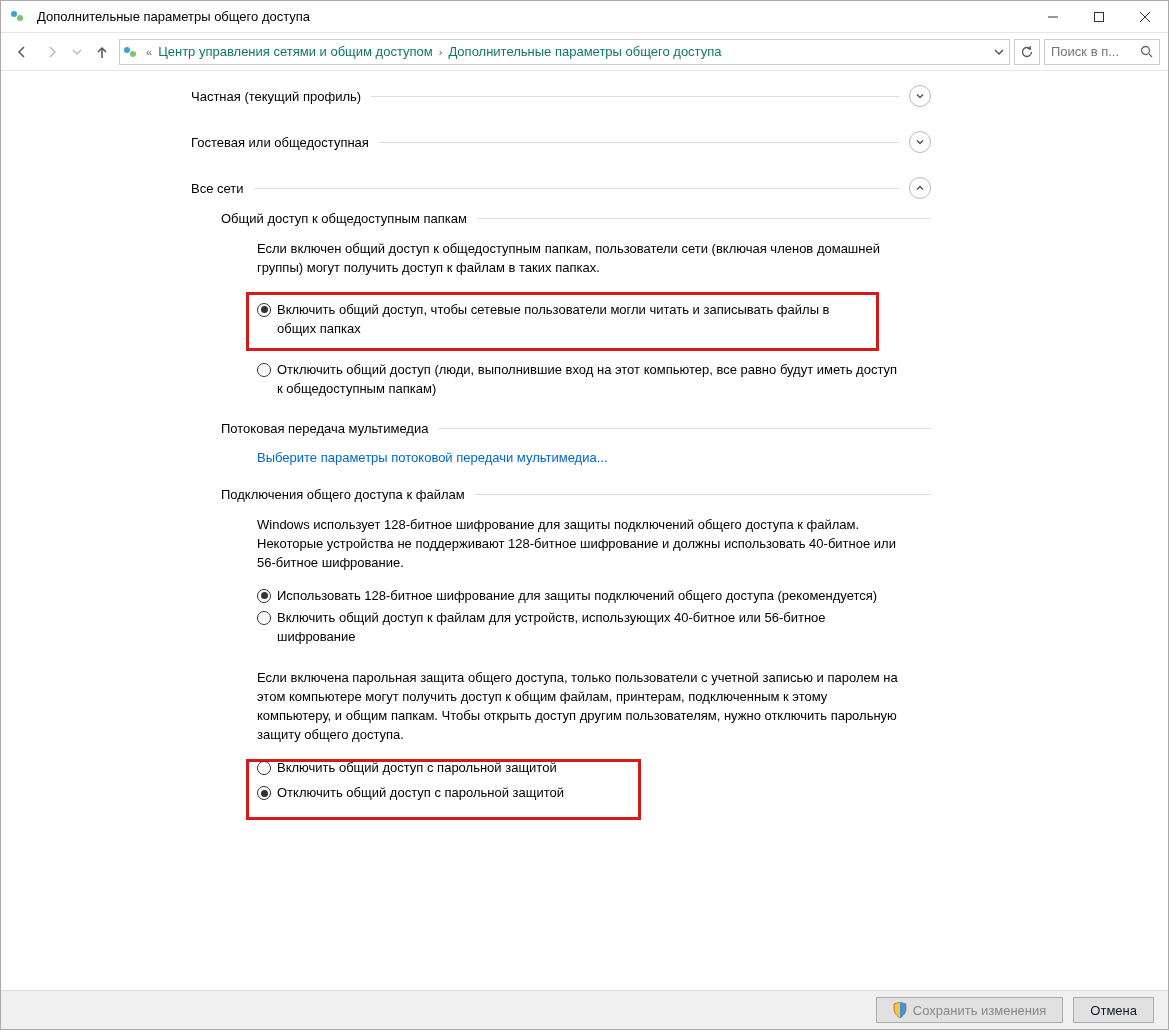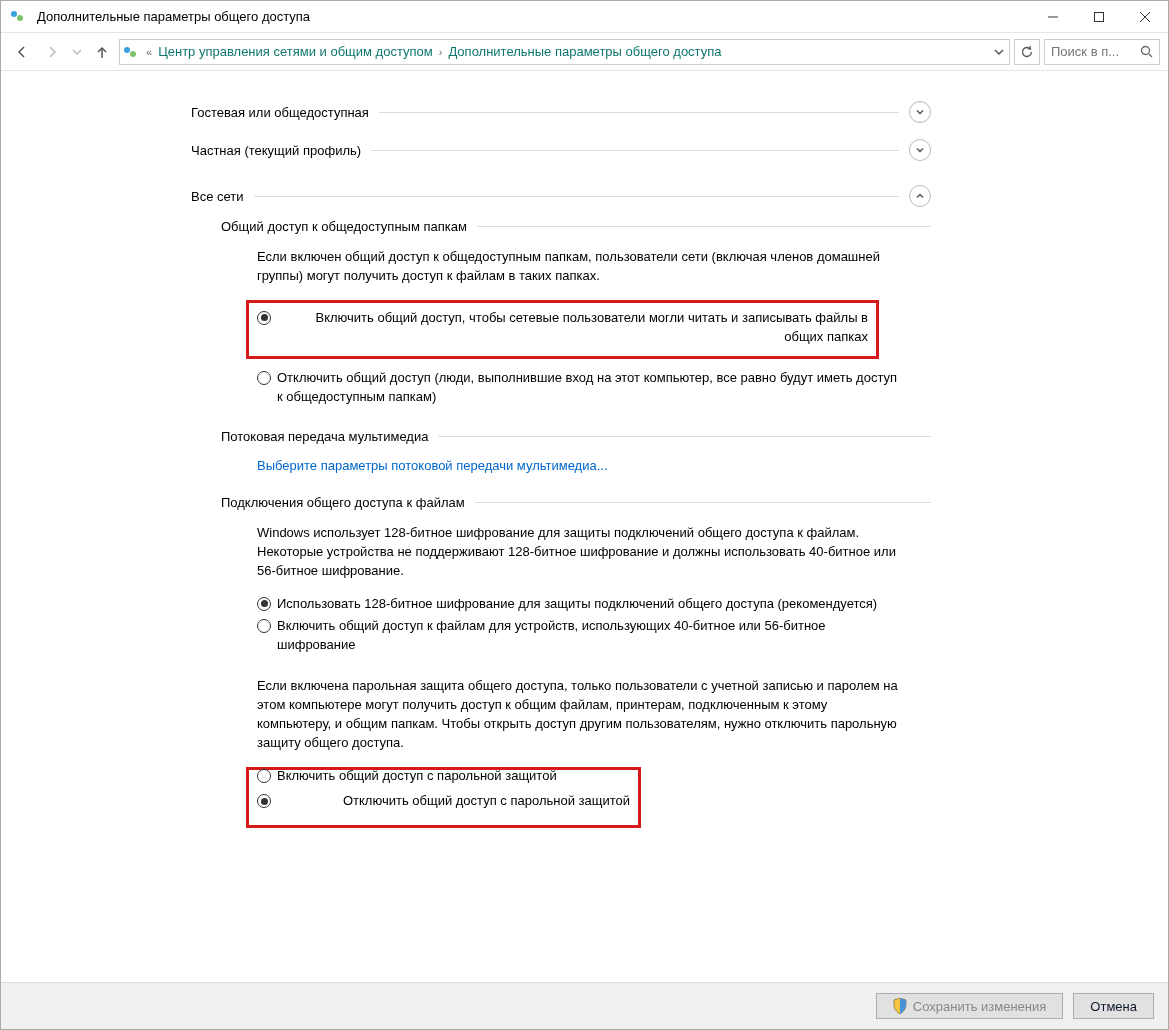--- a/index.html
+++ b/index.html
@@ -109,24 +109,24 @@
     flex-shrink: 0; margin-top: 2px; position: relative; background: #fff;
   }
   .radio-opt.selected .radio::after {
     content: ""; position: absolute; left: 2.5px; top: 2.5px; width: 7px; height: 7px;
     border-radius: 50%; background: #333;
   }
   .radio-opt .rlabel { flex: 1; }
   .link { color: #0066cc; }
   .link-row { margin-left: 36px; margin-bottom: 6px; }
   
-  .hl-red { border: 3px solid #d61a1a; padding: 6px 8px; margin-left: -11px; margin-right: 22px; text-align: right; }
+  .hl-red { border: 3px solid #d61a1a; padding: 6px 8px; margin-left: -11px; margin-right: 22px; }
   
   .footer {
-    height: 47px;
+    height: 39px;
     border-top: 1px solid #ddd;
     display: flex;
     align-items: center;
     justify-content: flex-end;
     gap: 10px;
     padding: 0 14px;
     background: #f0f0f0;
   }
   .btn {
     height: 26px;
@@ -218,40 +218,40 @@
       <circle cx="5.5" cy="5.5" r="4"></circle>
         <line x1="9" y1="9" x2="12" y2="12"></line>
     </svg>
   </div>
 </div>
 
 <div class="workspace">
   <div class="content">
     <div class="content-inner">
 
+      <div class="section-header" style="width:740px;">
+        <span class="sh-label">Частная (текущий профиль)</span>
+        <span class="sh-rule"></span>
+        <span class="chev-btn">
+          <svg viewBox="0 0 10 10">
+              <polyline points="2,3.5 5,6.5 8,3.5"></polyline>
+            </svg>
+        </span>
+      </div>
+
       <div class="section-header" style="width:740px; margin-top:16px;">
         <span class="sh-label">Гостевая или общедоступная</span>
         <span class="sh-rule"></span>
         <span class="chev-btn">
           <svg viewBox="0 0 10 10">
               <polyline points="2,3.5 5,6.5 8,3.5"></polyline>
             </svg>
         </span>
       </div>
 
-      <div class="section-header" style="width:740px;">
-        <span class="sh-label">Частная (текущий профиль)</span>
-        <span class="sh-rule"></span>
-        <span class="chev-btn">
-          <svg viewBox="0 0 10 10">
-              <polyline points="2,3.5 5,6.5 8,3.5"></polyline>
-            </svg>
-        </span>
-      </div>
-
       <div class="section-header" style="width:740px; margin-top:16px;">
         <span class="sh-label">Все сети</span>
         <span class="sh-rule"></span>
         <span class="chev-btn">
           <svg viewBox="0 0 10 10">
               <polyline points="2,6.5 5,3.5 8,6.5"></polyline>
             </svg>
         </span>
       </div>
 

